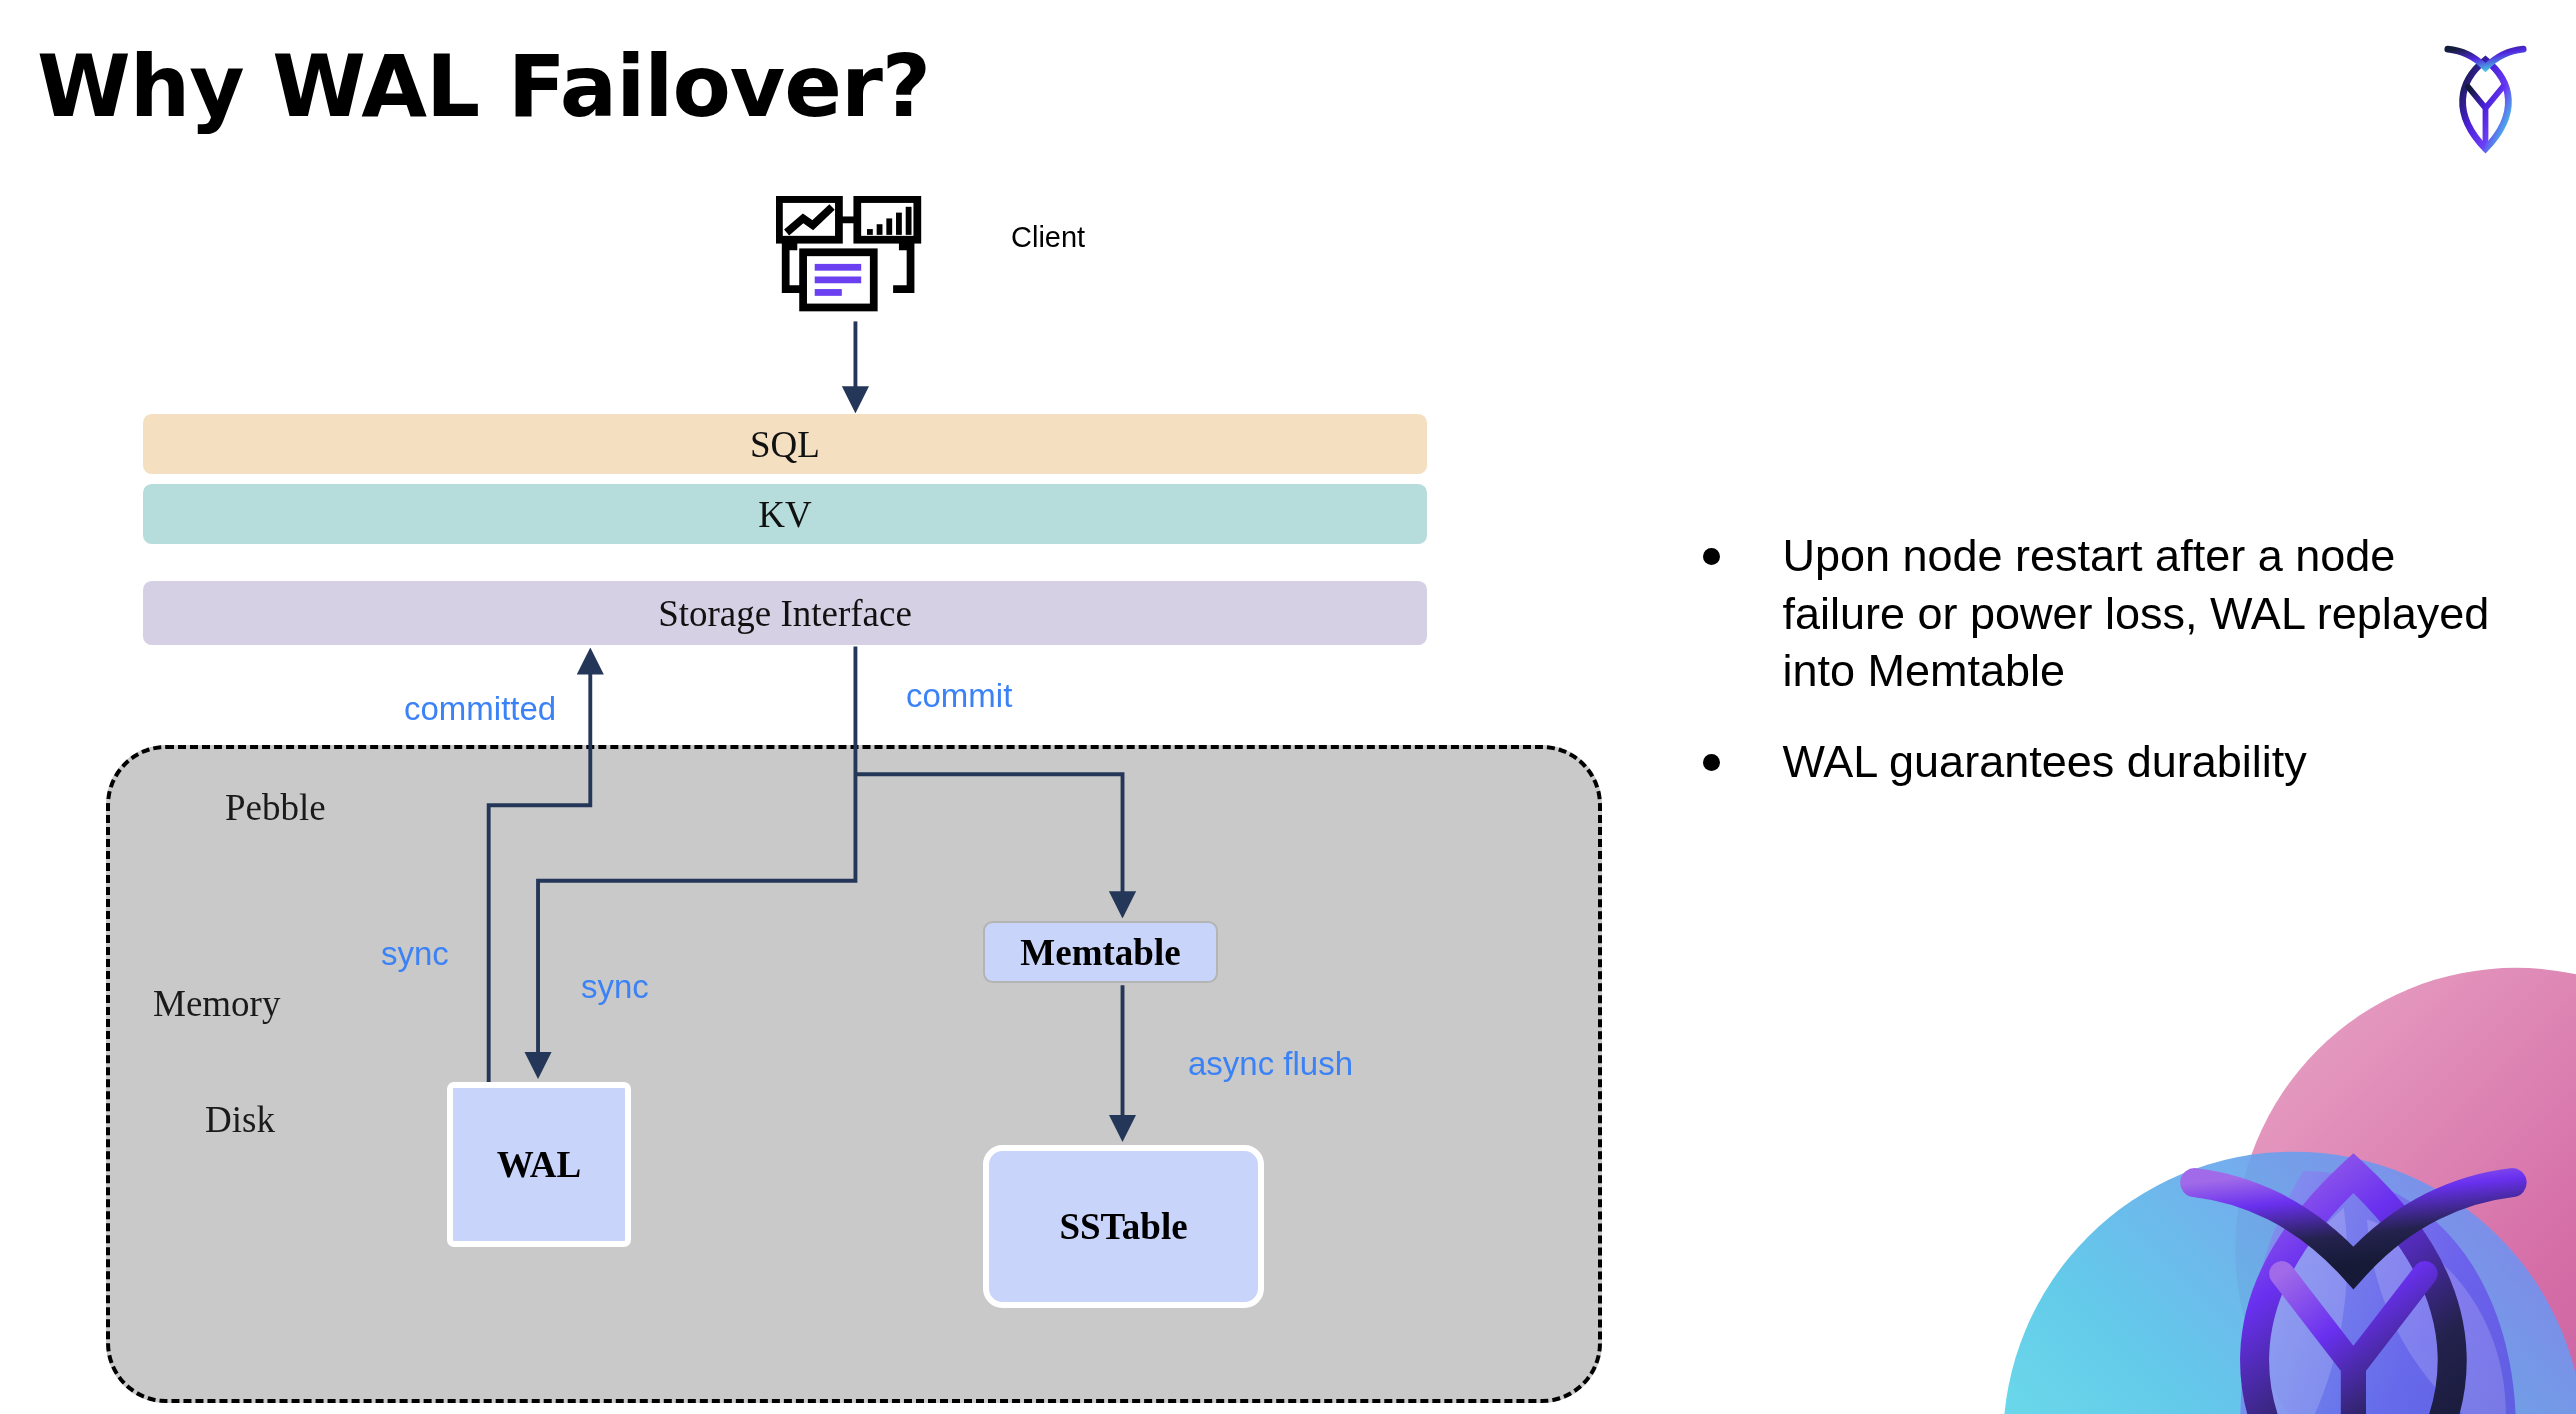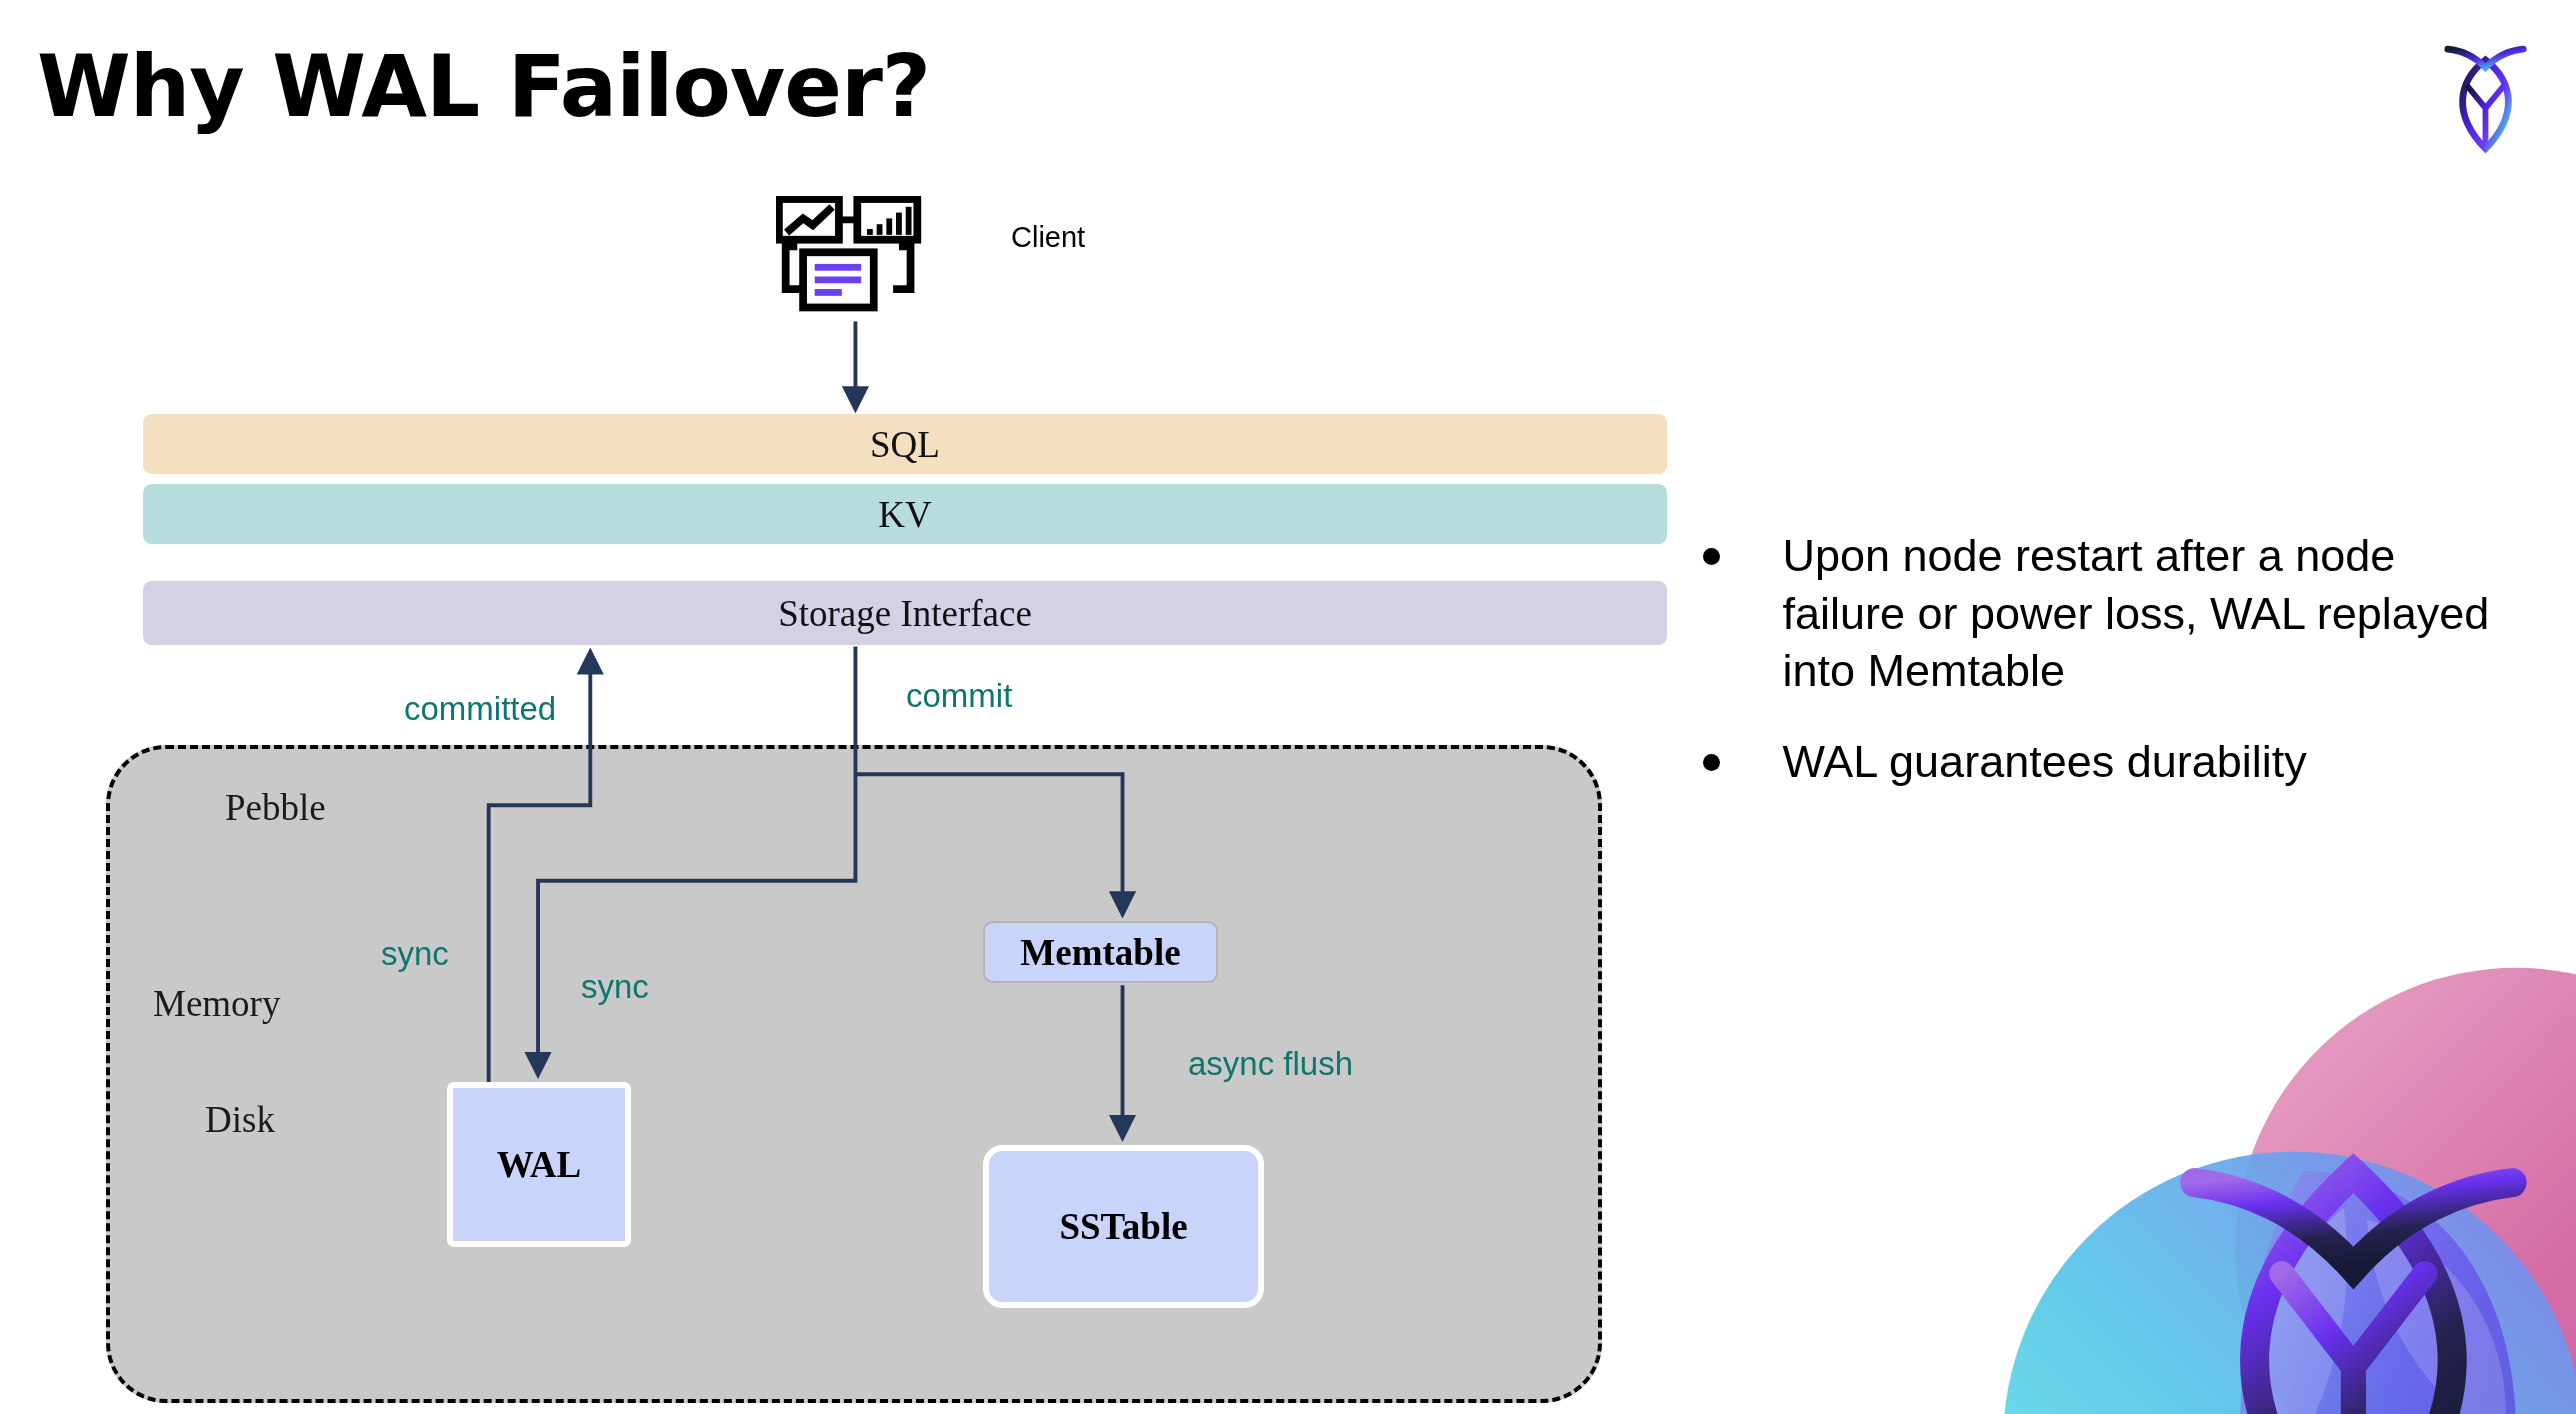--- a/index.html
+++ b/index.html
@@ -62,21 +62,21 @@
     top: 221px;
     font-size: 29px;
     color: #000000;
     white-space: nowrap;
   }
 
   
   .layer-bar {
     position: absolute;
     left: 143px;
-    width: 1524px;
+    width: 1284px;
     height: 60px;
     border-radius: 8.7px;
     display: flex;
     align-items: center;
     justify-content: center;
     font-family: "Liberation Serif", serif;
     font-size: 37px;
     color: #111111;
   }
   #layer-sql { top: 414px; }
@@ -156,21 +156,21 @@
     height: 163px;
     border: 6.8px solid #ffffff;
     border-radius: 19.4px;
     text-align: right;
   }
 
   
   .edge-label {
     position: absolute;
     font-size: 33px;
-    color: #0f766e;
+    color: #3b82f6;
     white-space: nowrap;
   }
   #label-committed { left: 404px; top: 690px; }
   #label-commit    { left: 906px; top: 677px; }
   #label-sync-1    { left: 381px; top: 935px; }
   #label-sync-2    { left: 581px; top: 968px; }
   #label-asyncflush{ left: 1188px; top: 1045px; }
 
   
   #connectors {

